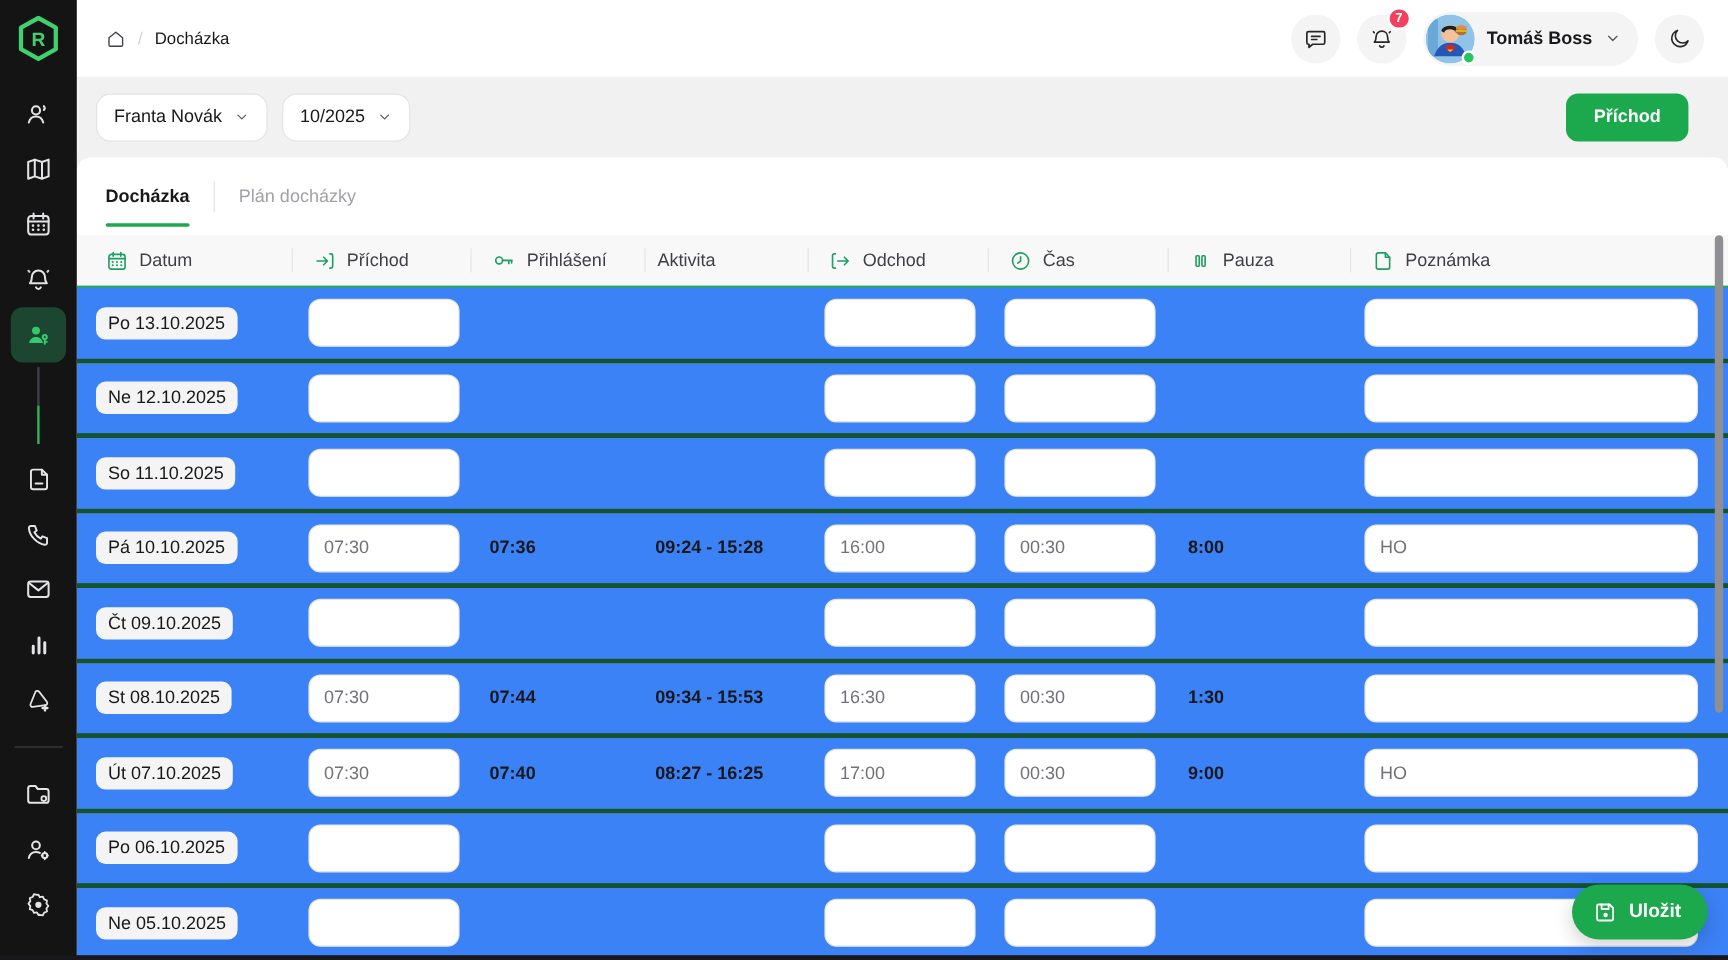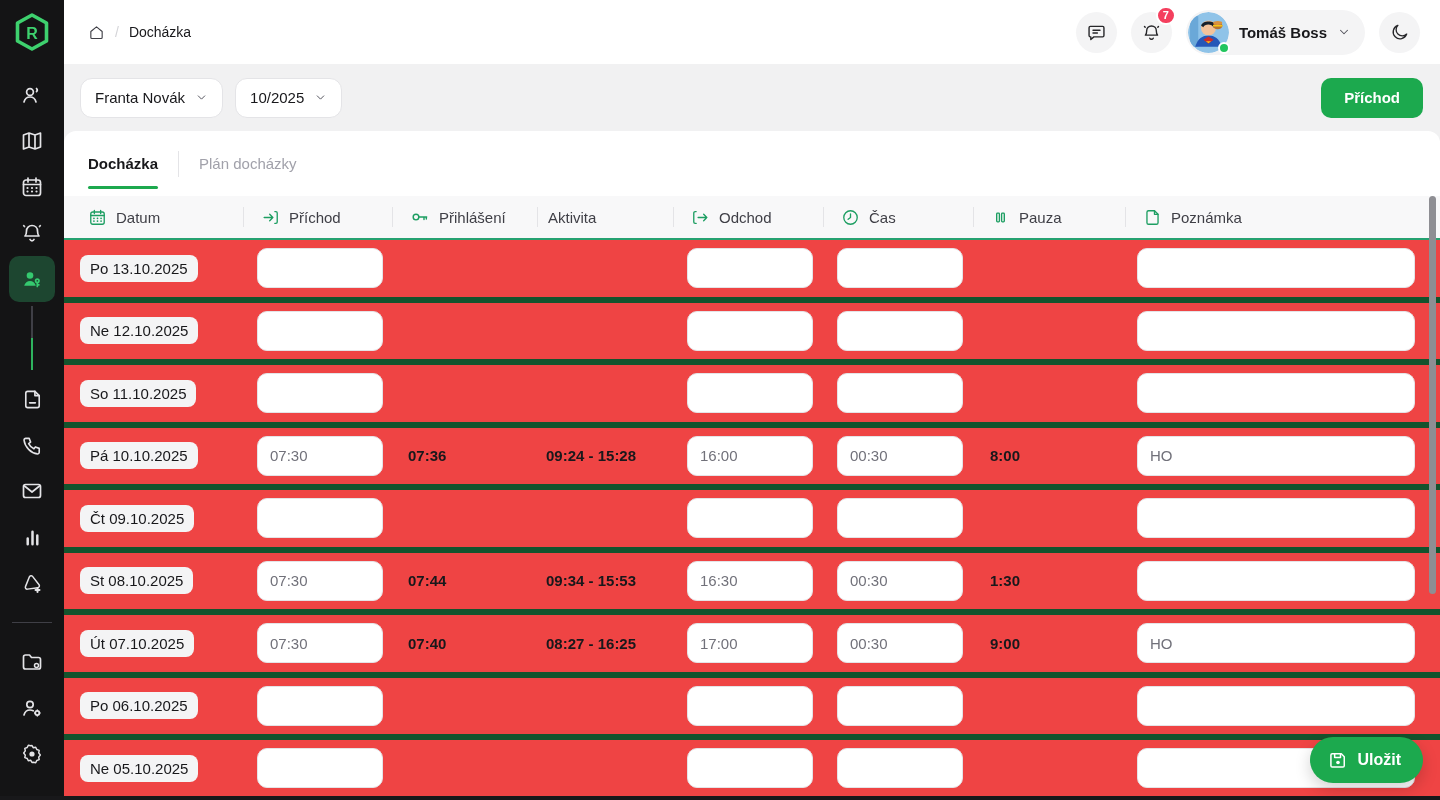--- a/index.html
+++ b/index.html
@@ -37,21 +37,21 @@
   .user-chip { display:flex; align-items:center; gap:10px; background:#f4f4f5; border-radius:999px;
     padding:2px 14px 2px 2px; cursor:pointer; }
   .avatar-wrap { position:relative; width:41px; height:41px; }
   .avatar-wrap svg.avatar { border-radius:50%; display:block; }
   .online-dot { position:absolute; right:-1px; bottom:-1px; width:12px; height:12px; border-radius:50%;
     background:#22c55e; border:2px solid #fff; }
   .user-name { font-size:15px; font-weight:bold; color:#18181b; }
   .chev { stroke:#52525b; fill:none; stroke-width:1.8; stroke-linecap:round; stroke-linejoin:round; }
 
   
-  .filter-row { position:absolute; left:64px; right:0; top:64px; height:67px; background:#f1f1f2;
+  .filter-row { position:absolute; left:64px; right:16px; top:64px; height:67px; background:#f1f1f2;
     display:flex; align-items:center; padding:0 17px 0 16px; z-index:10; }
   .select-pill { height:40px; background:#fff; border:1px solid #e4e4e7; border-radius:12px;
     display:flex; align-items:center; gap:10px; padding:0 14px; font-size:15px; color:#18181b;
     cursor:pointer; margin-right:12px; }
   .btn-green { height:40px; background:#1ca94e; color:#fff; border:none; border-radius:10px;
     font-size:15px; font-weight:bold; padding:0 23px; cursor:pointer; margin-left:auto;
     font-family:"Liberation Sans", sans-serif; }
 
   
   .card { position:absolute; left:64px; right:0; top:131px; bottom:0; background:#fff;
@@ -69,21 +69,21 @@
     height:44px; background:#f8f8f9; border-bottom:2px solid #26a271; align-items:center; }
   .th { position:relative; display:flex; align-items:center; gap:9px; font-size:15px; color:#3f3f46;
     padding-left:18px; height:100%; }
   .th:first-child { padding-left:24px; }
   .th.no-icon { padding-left:11px; }
   .th:not(:first-child)::before { content:""; position:absolute; left:0; top:11px; bottom:11px;
     width:1px; background:#e4e4e7; }
   .th svg { stroke:#1d9e62; fill:none; stroke-width:1.7; stroke-linecap:round; stroke-linejoin:round; flex:none; }
   .tbody { }
   .tr { display:grid; grid-template-columns:179px 149px 145px 136px 150px 150px 152px 1fr;
-    height:62.5px; align-items:center; border-bottom:6px solid #14532d; background:#ef4444; }
+    height:62.5px; align-items:center; border-bottom:4px solid #14532d; background:#3b82f6; }
   .td { height:100%; display:flex; align-items:center; }
   .td-date { padding-left:16px; }
   .date-pill { background:#f4f4f5; border-radius:8px; padding:5px 10px; font-size:15px; color:#18181b; white-space:nowrap; }
   .cell-input { height:40px; border:1px solid #e4e4e7; border-radius:10px; background:#fff;
     font-size:15px; color:#71717a; padding:0 12px; outline:none; font-family:"Liberation Sans", sans-serif; }
   .in-time { width:126px; margin-left:14px; }
   .in-note { width:278px; margin-left:12px; }
   .bold-val { font-weight:bold; font-size:15px; color:#18181b; }
   .td-prihlaseni { padding-left:16px; }
   .td-aktivita { padding-left:9px; }

